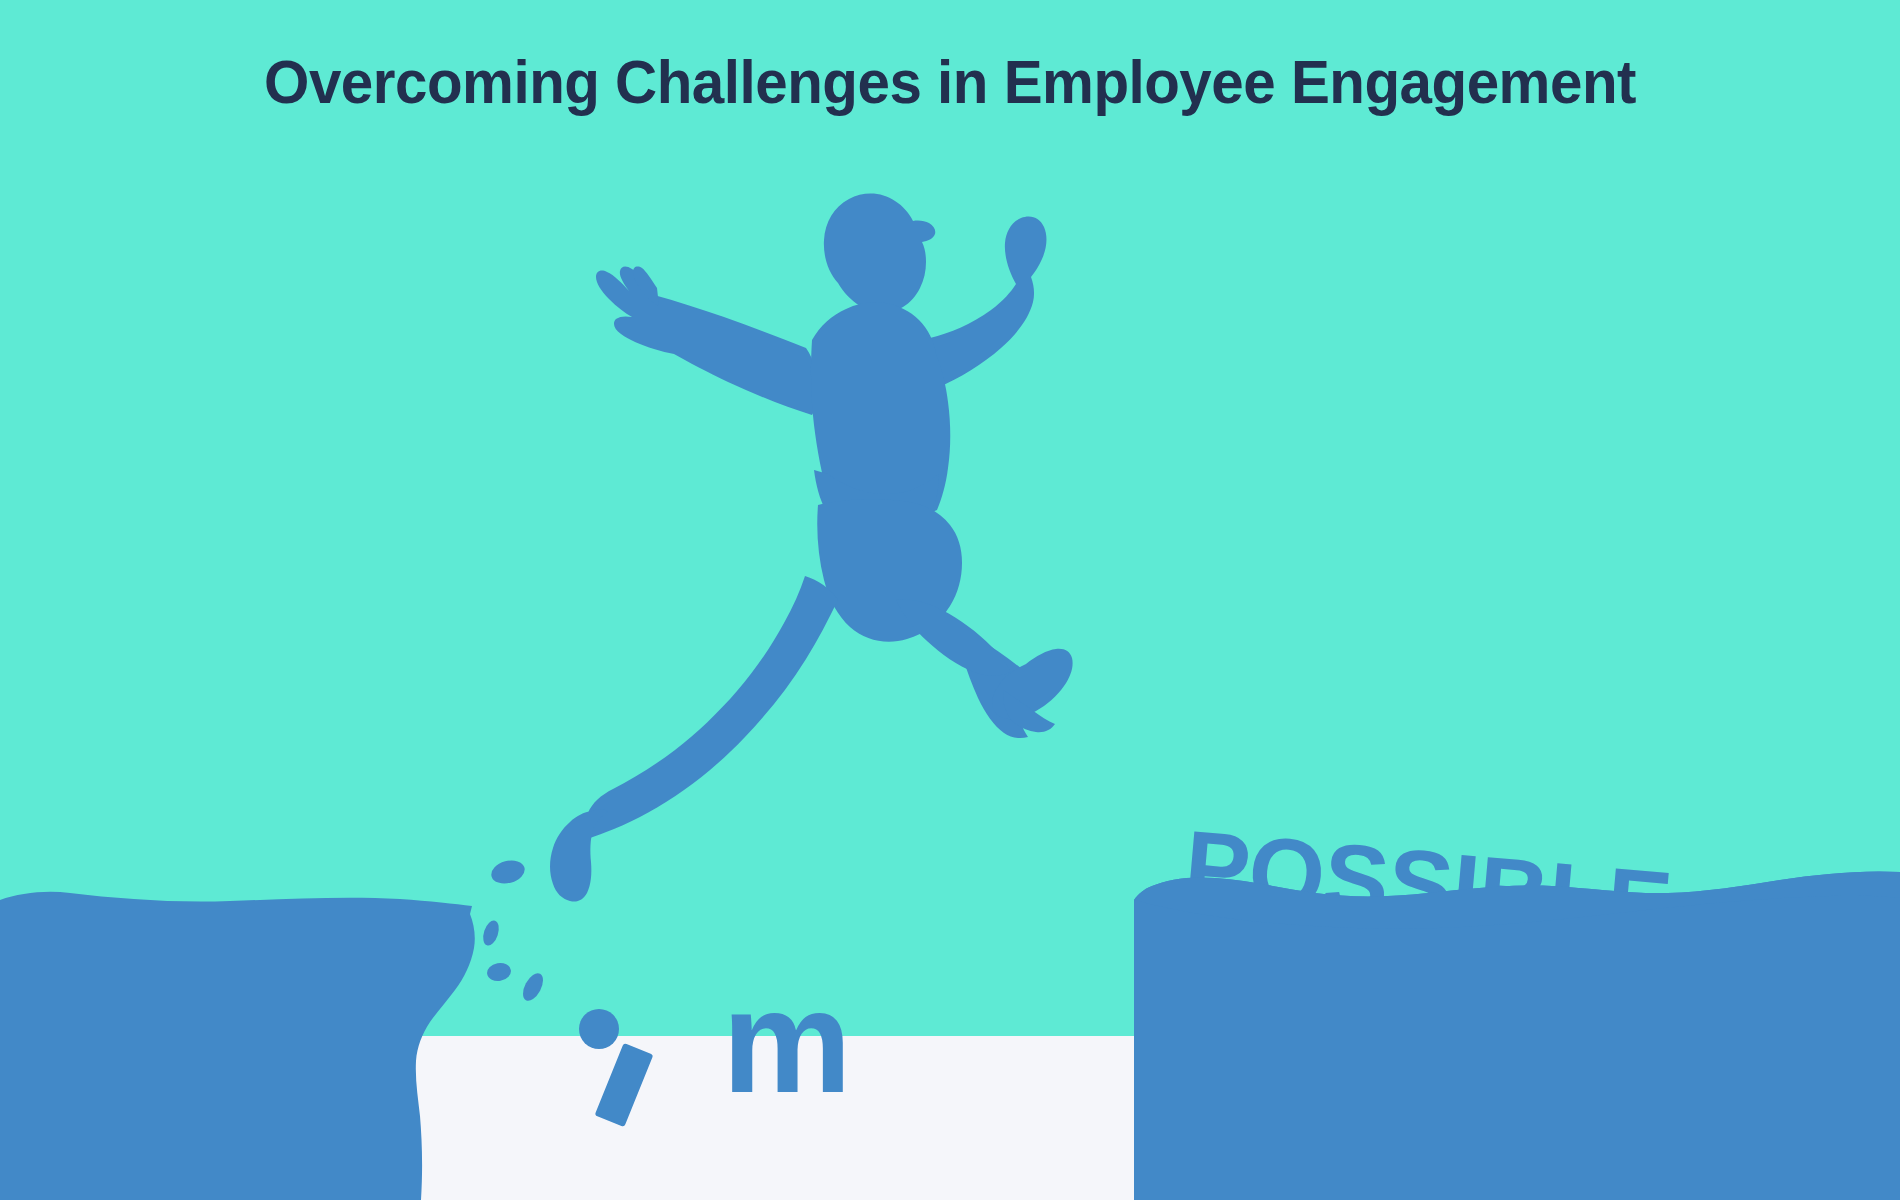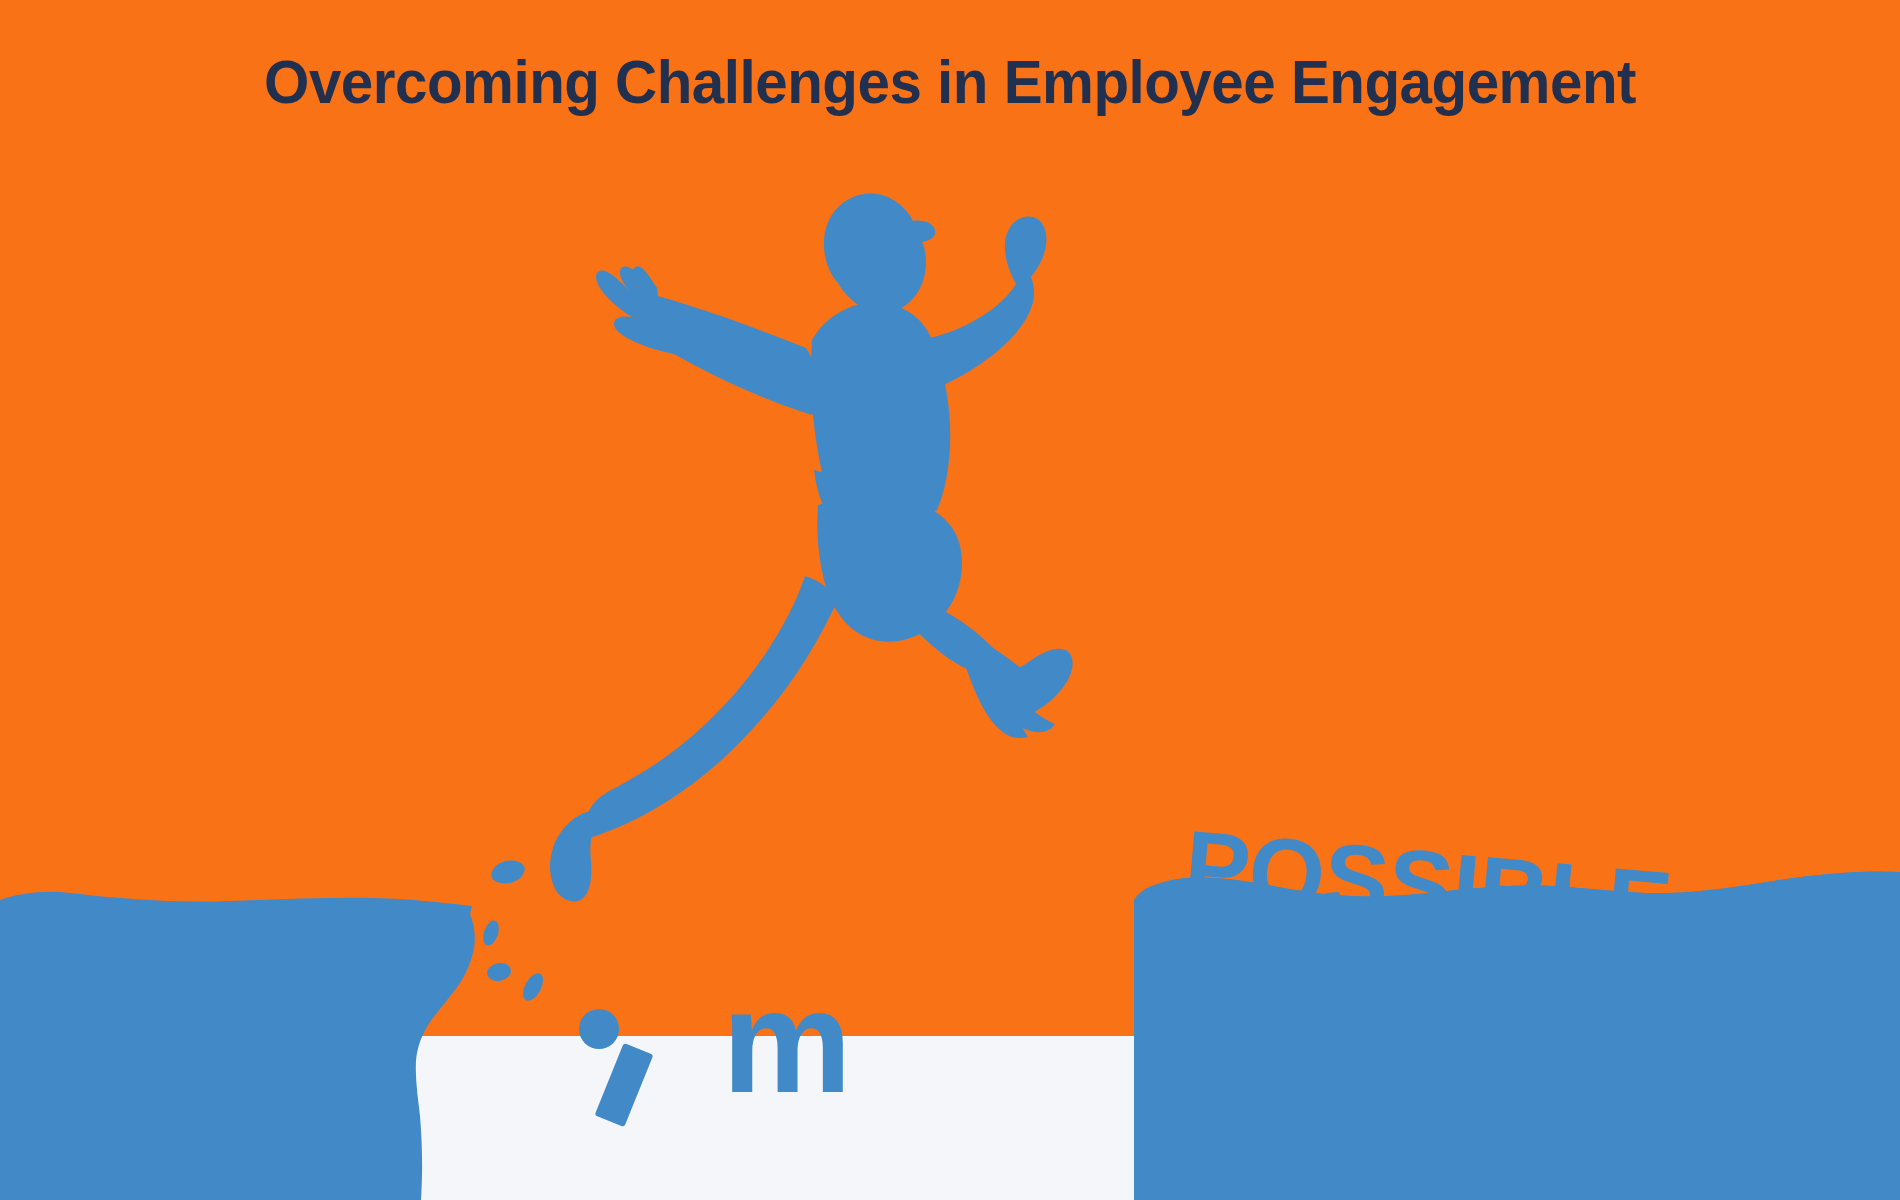--- a/index.html
+++ b/index.html
@@ -10,21 +10,21 @@
   body {
     width: 1900px;
     height: 1200px;
     overflow: hidden;
     font-family: "Liberation Sans", "DejaVu Sans", sans-serif;
   }
   #stage {
     position: relative;
     width: 1900px;
     height: 1036px;
-    background: #f97316;
+    background: #5eead4;
   }
   #title {
     position: absolute;
     top: 46px;
     left: 0;
     width: 1900px;
     text-align: center;
     font-family: "Liberation Sans Narrow", "Liberation Sans", sans-serif;
     font-weight: 700;
     font-size: 62px;

